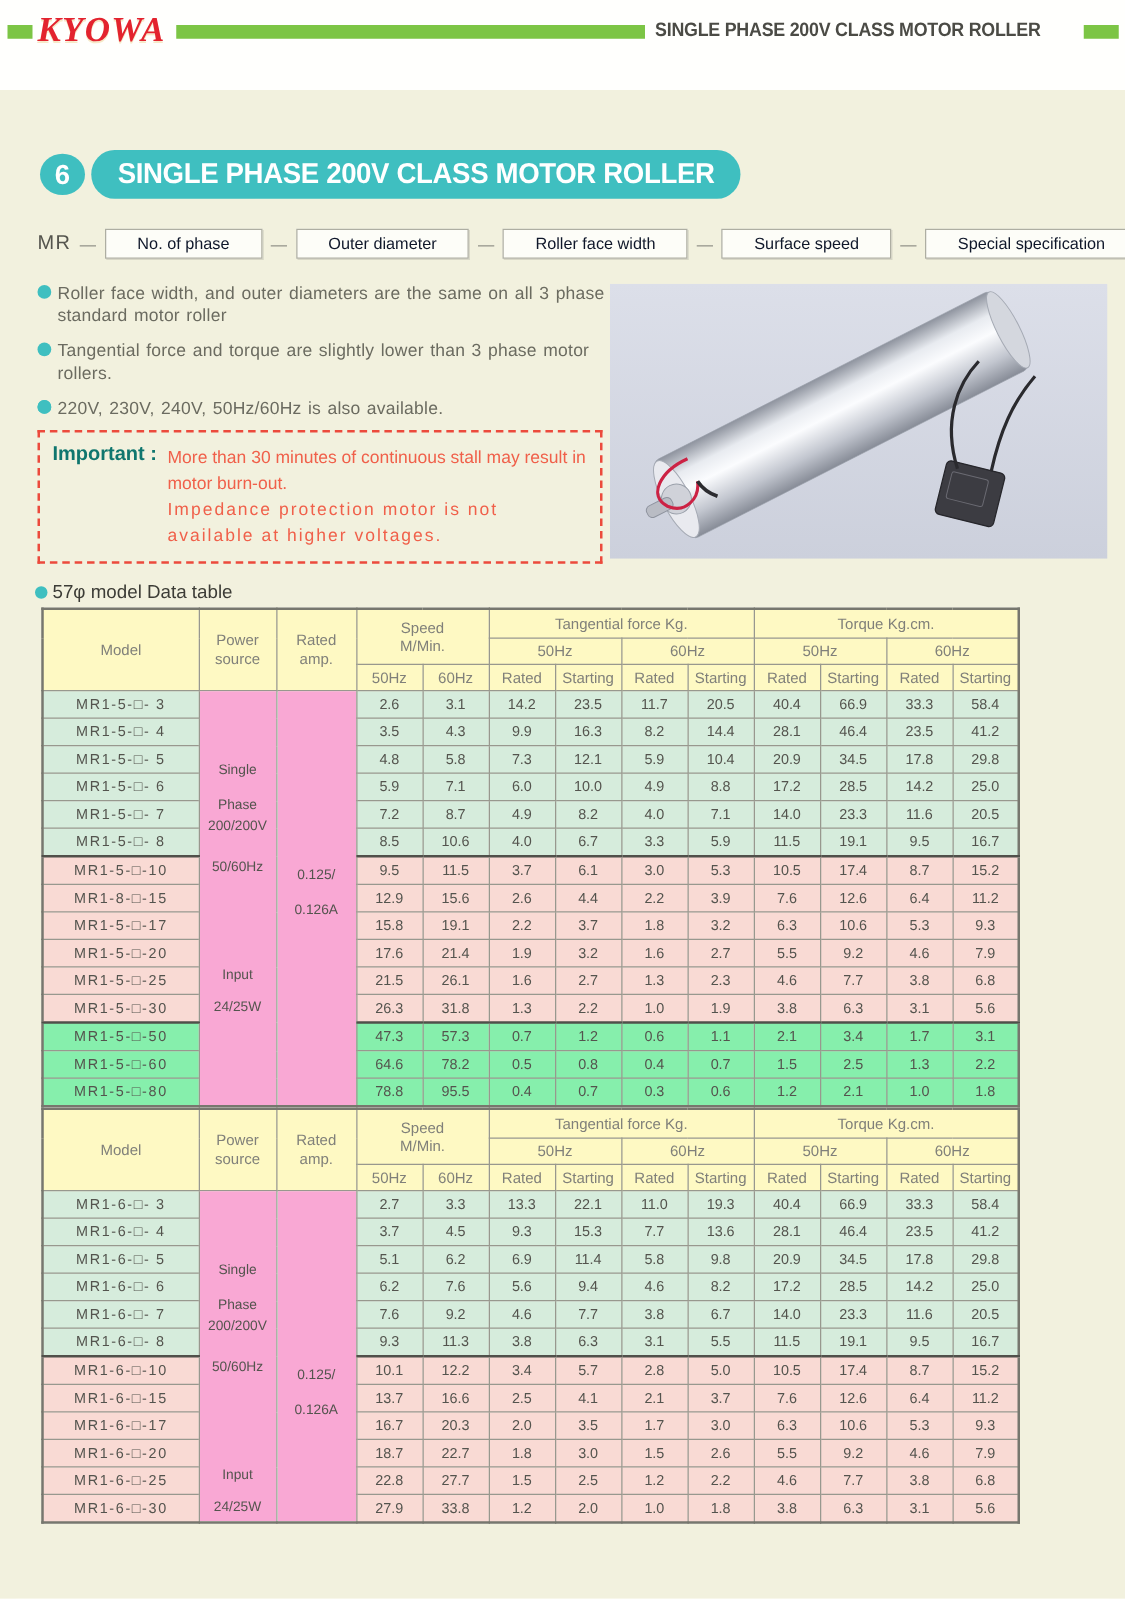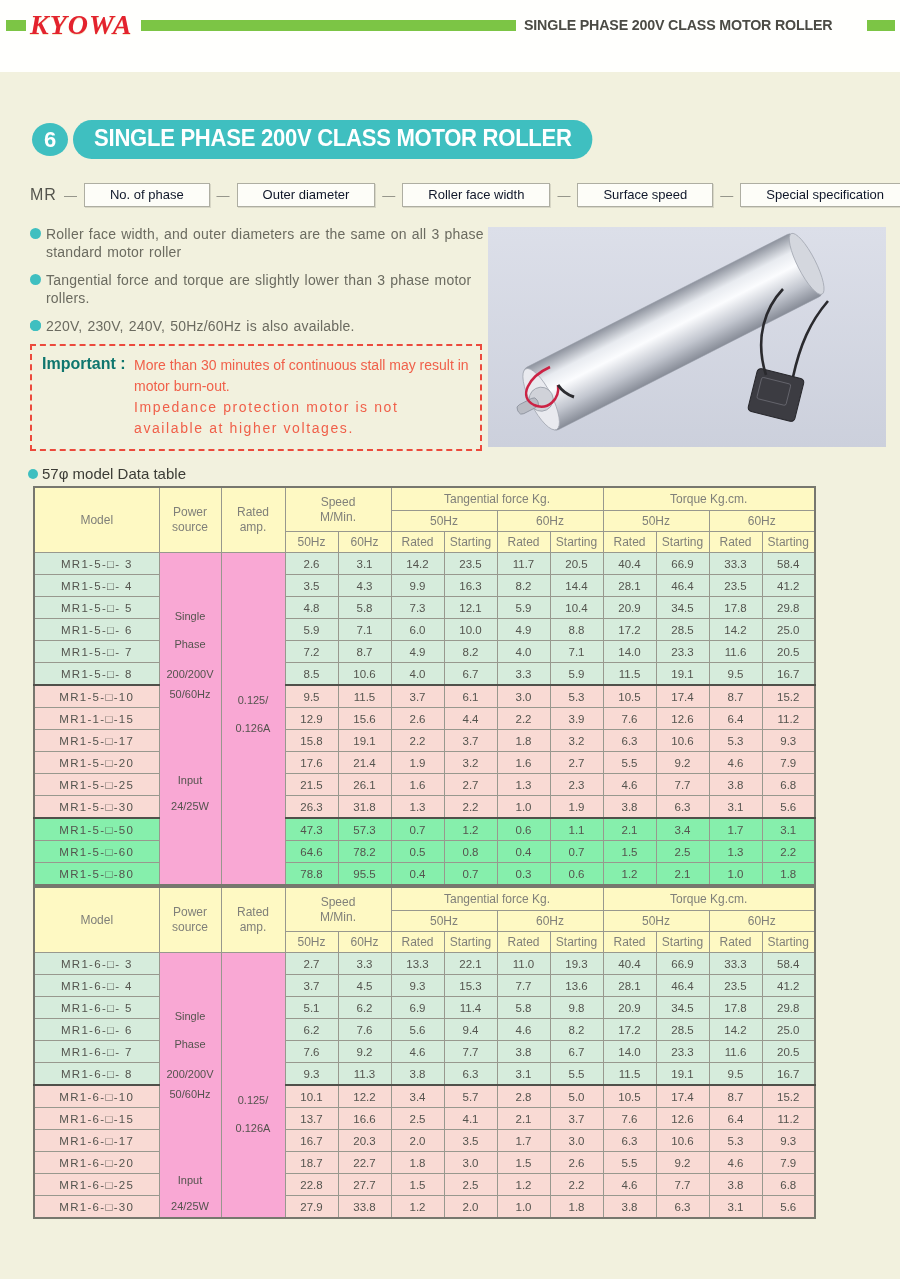--- a/index.html
+++ b/index.html
@@ -63,21 +63,21 @@
   table.data-table td{height:21px;color:#54544e;}
   td.model-cell{letter-spacing:1.3px;font-size:11.5px;color:#68685f;margin-left:40px;}
   tr.tone-g td.model-cell,tr.tone-g td.val-cell{background:#d6ecdc;}
   tr.tone-p td.model-cell,tr.tone-p td.val-cell{background:#f9dad4;}
   tr.tone-b td.model-cell,tr.tone-b td.val-cell{background:#86efac;}
   td.cream{background:#f9a8d4;}
   tr.sep td{border-top:2px solid #50504a;}
   td.vsep{border-right:1.5px solid #6a6a60;}
   td.ps-cell,td.ra-cell{position:relative;font-size:11px;color:#8a8a80;}
   .ps-line,.ra-line{position:absolute;left:0;right:0;text-align:center;line-height:1;}
-  .ps-0{top:58px;} .ps-1{top:86px;} .ps-2{top:116px;} .ps-3{top:136px;} .ps-4{top:222px;} .ps-5{top:248px;}
+  .ps-0{top:58px;} .ps-1{top:86px;} .ps-2{top:103px;} .ps-3{top:136px;} .ps-4{top:222px;} .ps-5{top:248px;}
   .ra-0{top:142px;} .ra-1{top:170px;}
 </style>
 </head>
 <body>
 
 <div class="page">
 
   <header class="topbar">
     <div class="topbar-inner">
       <span class="green-sq"></span>
@@ -312,21 +312,21 @@
             <td class="val-cell">3.7</td>
             <td class="val-cell">6.1</td>
             <td class="val-cell">3.0</td>
             <td class="val-cell vsep">5.3</td>
             <td class="val-cell">10.5</td>
             <td class="val-cell">17.4</td>
             <td class="val-cell">8.7</td>
             <td class="val-cell">15.2</td>
           </tr>
           <tr class="tone-p">
-            <td class="model-cell">MR1-1-□-15</td>
+            <td class="model-cell">MR1-8-□-15</td>
             <td class="val-cell">12.9</td>
             <td class="val-cell vsep">15.6</td>
             <td class="val-cell">2.6</td>
             <td class="val-cell">4.4</td>
             <td class="val-cell">2.2</td>
             <td class="val-cell vsep">3.9</td>
             <td class="val-cell">7.6</td>
             <td class="val-cell">12.6</td>
             <td class="val-cell">6.4</td>
             <td class="val-cell">11.2</td>

